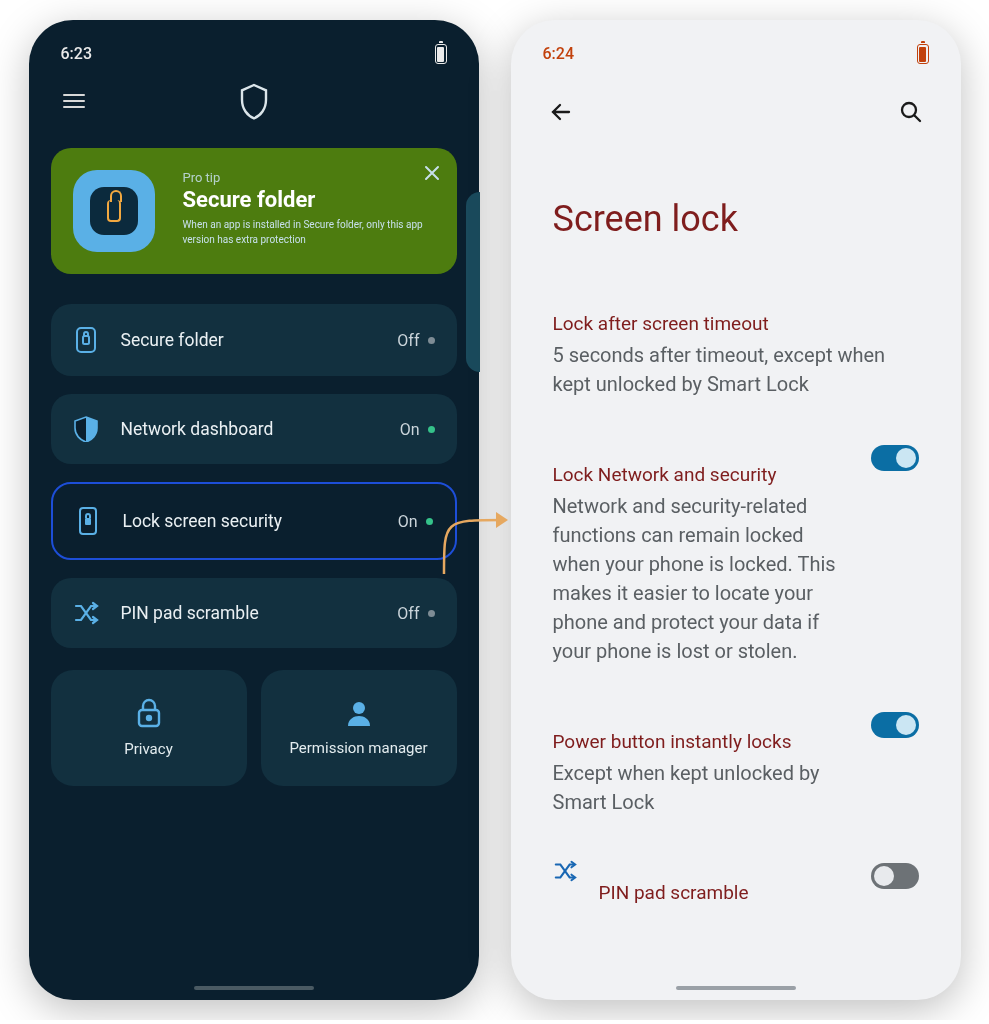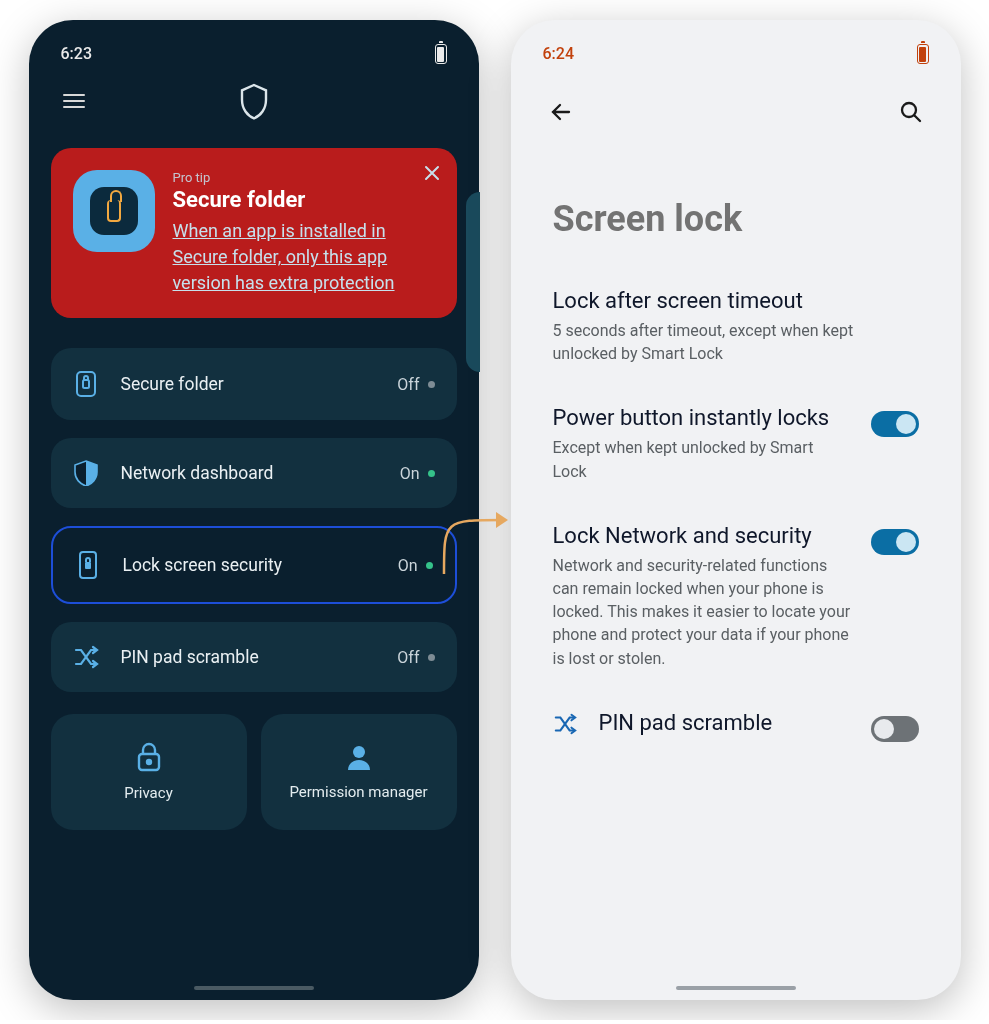--- a/index.html
+++ b/index.html
@@ -9,56 +9,56 @@
   .phone-light { background:#f1f2f4; }
   .statusbar { display:flex; justify-content:space-between; align-items:flex-start; padding:12px 20px 8px; font-size:16px; font-weight:500;}
   .phone-dark .statusbar { color:#eaeaea; }
   .phone-light .statusbar { color:#c2410c; }
   .battery-icon { width:12px; height:20px; border:1.5px solid currentColor; border-radius:3px; position:relative; }
   .battery-icon::before { content:""; position:absolute; top:-4px; left:3px; width:4px; height:2px; background:currentColor; border-radius:1px 1px 0 0;}
   .battery-icon::after { content:""; position:absolute; inset:1.5px; background:currentColor; border-radius:1px;}
   .header { display:flex; align-items:center; justify-content:space-between; padding:18px 22px 10px;}
   .menu-icon span { display:block; width:22px; height:2px; background:#d8d8d8; margin:4px 0; border-radius:1px;}
   .shield-icon svg { display:block; }
-  .tipcard { background:#b91c1c; border-radius:20px; margin:26px 10px 0; padding:22px; display:flex; gap:18px; position:relative;}
+  .tipcard { background:#4d7c0f; border-radius:20px; margin:26px 10px 0; padding:22px; display:flex; gap:28px; position:relative;}
   .tip-icon-wrap { width:82px; height:82px; background:#5ab0e6; border-radius:24px; display:flex; align-items:center; justify-content:center; flex-shrink:0;}
   .tip-icon-inner { width:48px; height:48px; background:#0b2a3d; border-radius:14px; display:flex; align-items:center; justify-content:center;}
   .tip-lock { width:14px; height:22px; border:2.5px solid #f2a840; border-radius:4px; position:relative; border-top:none;}
   .tip-lock::before { content:""; position:absolute; top:-10px; left:1px; width:8px; height:10px; border:2.5px solid #f2a840; border-bottom:none; border-radius:6px 6px 0 0;}
   .tip-text { color:#c7e0ec; }
   .tip-label { font-size:13px; opacity:.85; margin-bottom:2px;}
   .tip-title { font-size:22px; font-weight:700; color:#fff; margin-bottom:6px;}
-  .tip-desc { font-size:18px; line-height:1.45;text-decoration:underline;}
+  .tip-desc { font-size:10px; line-height:1.45;}
   .tip-close { position:absolute; top:16px; right:16px; color:#c7e0ec; cursor:pointer; font-size:15px;}
   .peek { position:absolute; right:-1px; top:172px; width:14px; height:180px; background:#1a4a5c; border-radius:20px 0 0 20px;}
   .list { margin:30px 10px 0; }
   .item { background:#12303f; border-radius:20px; padding:22px 22px; display:flex; align-items:center; gap:22px; margin-bottom:18px; cursor:pointer; position:relative;}
   .item.highlight { border:2px solid #1d4ed8; background:transparent; }
   .item-icon { width:26px; display:flex; justify-content:center; color:#5ab0e6;}
   .item-label { flex:1; color:#eaf0f3; font-size:17.5px;}
   .item-status { color:#cbd5db; font-size:16px; display:flex; align-items:center; gap:8px;}
   .dot { width:7px; height:7px; border-radius:50%; }
   .dot-off { background:#7e8c95; }
   .dot-on { background:#35c28a; }
   .grid { margin:22px 10px 0; display:grid; grid-template-columns:1fr 1fr; gap:14px;}
   .tile { background:#12303f; border-radius:22px; height:116px; display:flex; flex-direction:column; align-items:center; justify-content:center; gap:12px; color:#e3ecef; font-size:15px; cursor:pointer;}
   .tile svg, .tile .ticon { color:#5ab0e6;}
   .homebar { position:absolute; bottom:10px; left:50%; transform:translateX(-50%); width:120px; height:4px; border-radius:3px;}
   .phone-dark .homebar { background:#4a5a63;}
   .phone-light .homebar { background:#9aa0a6;}
   
   .lheader { display:flex; justify-content:space-between; align-items:center; padding:28px 26px 10px; color:#1a1a1a;}
   .back-arrow,.search-ic { cursor:pointer;}
-  .ltitle { font-size:36px; font-weight:700; color:#737373; padding:60px 30px 48px;}
+  .ltitle { font-size:36px; font-weight:400; color:#7f1d1d; padding:60px 30px 48px;}
   .srow { padding:0 30px 40px; display:flex; gap:20px; align-items:flex-start;}
   .srow.withicon { padding-left:30px; }
   .srow .sicon { width:26px; flex-shrink:0; color:#1967b3; padding-top:2px;}
   .srow .stext { flex:1; }
-  .st-title { font-size:22px; color:#0f172a; margin-bottom:6px;}
-  .st-sub { font-size:16px; color:#5a5f63; line-height:1.45;}
+  .st-title { font-size:19px; color:#7f1d1d; margin-bottom:6px;margin-top:24px;}
+  .st-sub { font-size:20px; color:#5a5f63; line-height:1.45;}
   .toggle { width:48px; height:26px; border-radius:14px; position:relative; flex-shrink:0; margin-top:6px;}
   .toggle.on { background:#0b6ea4;}
   .toggle.off { background:#6d7276;}
   .toggle .knob { position:absolute; width:20px; height:20px; border-radius:50%; top:3px;}
   .toggle.on .knob { right:3px; background:#cbe6f3;}
   .toggle.off .knob { left:3px; background:#e8eaed;}
   
   .connector { position:absolute; pointer-events:none; z-index:5;}
 </style>
 </head>
@@ -212,32 +212,32 @@
 
   <div class="srow">
     <div class="stext">
       <div class="st-title">Lock after screen timeout</div>
       <div class="st-sub">5 seconds after timeout, except when kept unlocked by Smart Lock</div>
     </div>
   </div>
 
   <div class="srow">
     <div class="stext">
+      <div class="st-title">Lock Network and security</div>
+      <div class="st-sub">Network and security-related functions can remain locked when your phone is locked. This makes it easier to locate your phone and protect your data if your phone is lost or stolen.</div>
+    </div>
+    <div class="toggle on">
+        <div class="knob"></div>
+      </div>
+  </div>
+
+  <div class="srow">
+    <div class="stext">
       <div class="st-title">Power button instantly locks</div>
       <div class="st-sub">Except when kept unlocked by Smart Lock</div>
-    </div>
-    <div class="toggle on">
-        <div class="knob"></div>
-      </div>
-  </div>
-
-  <div class="srow">
-    <div class="stext">
-      <div class="st-title">Lock Network and security</div>
-      <div class="st-sub">Network and security-related functions can remain locked when your phone is locked. This makes it easier to locate your phone and protect your data if your phone is lost or stolen.</div>
     </div>
     <div class="toggle on">
         <div class="knob"></div>
       </div>
   </div>
 
   <div class="srow withicon">
     <div class="sicon">
       <svg width="24" height="24" viewBox="0 0 26 26" fill="none" stroke="#1967b3" stroke-width="2.2" stroke-linecap="round">
           <path d="M3 6 H8 L18 20 H23 M23 6 H18 L8 20 H3"></path>

